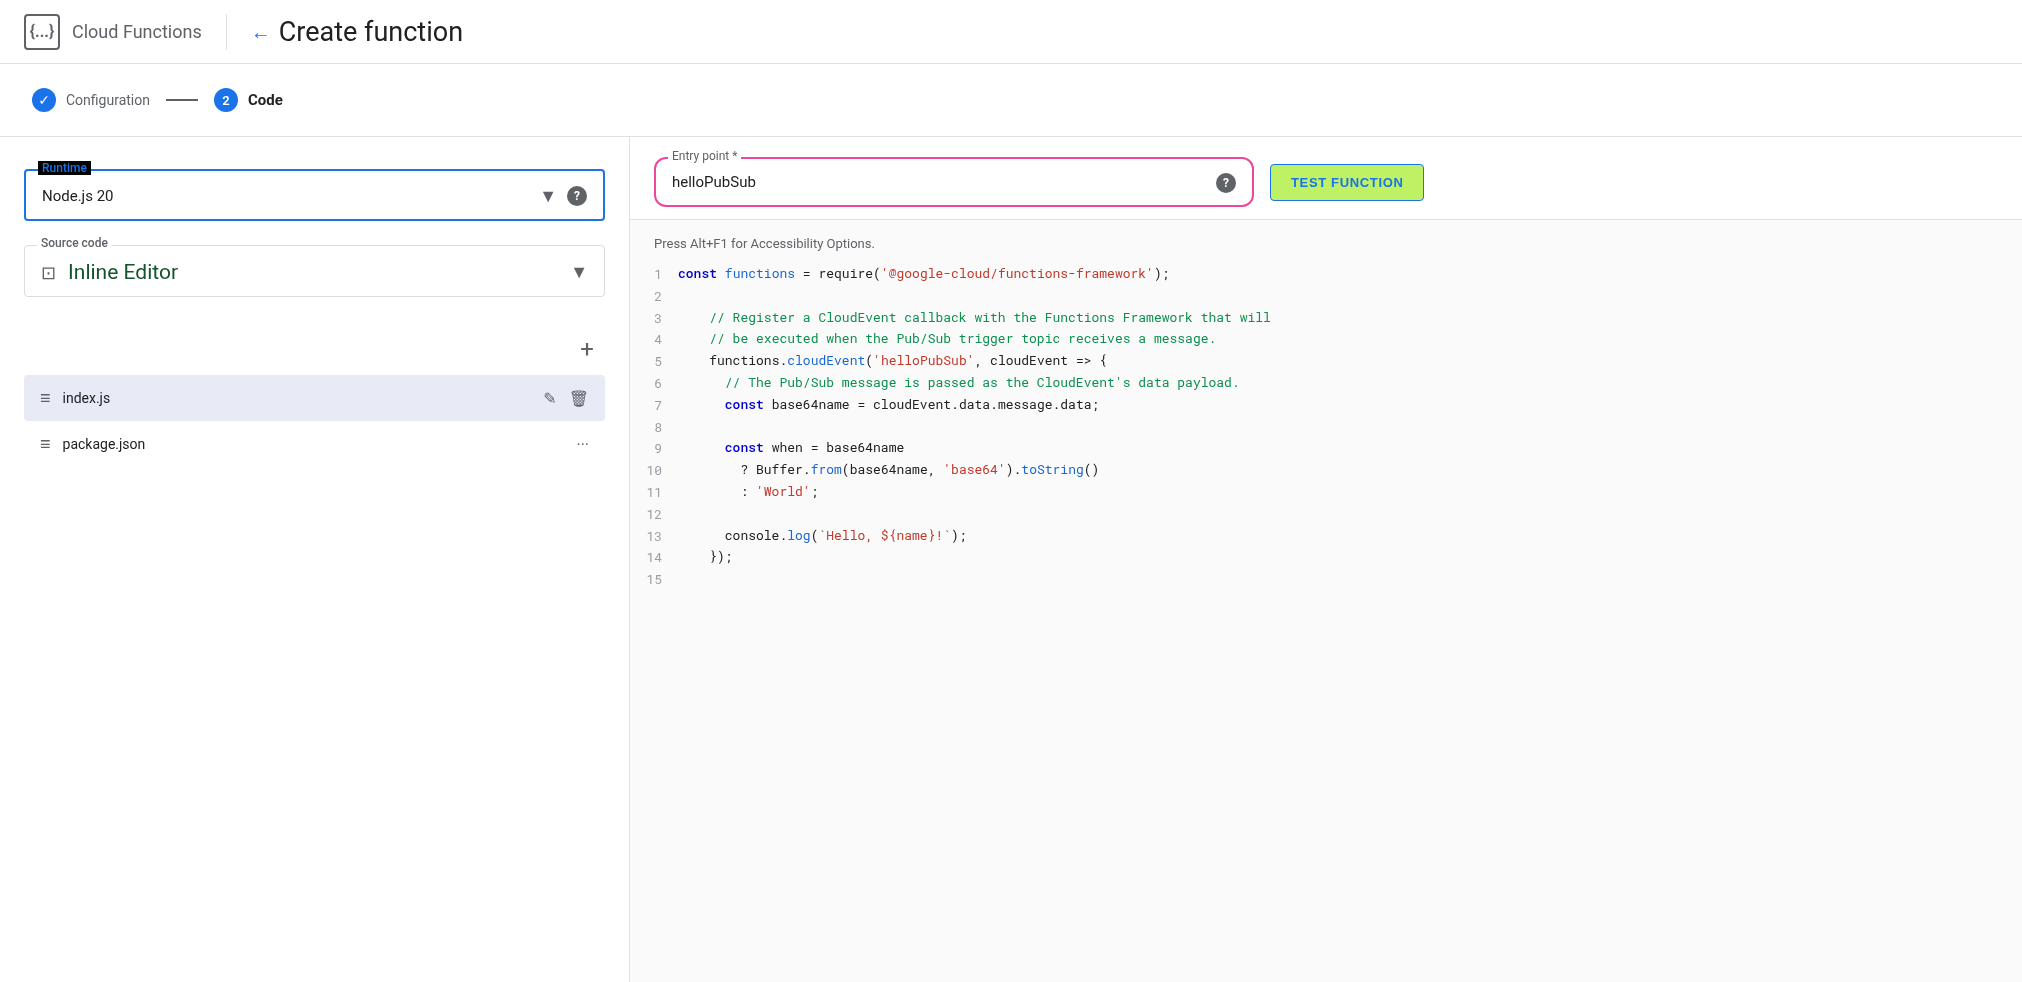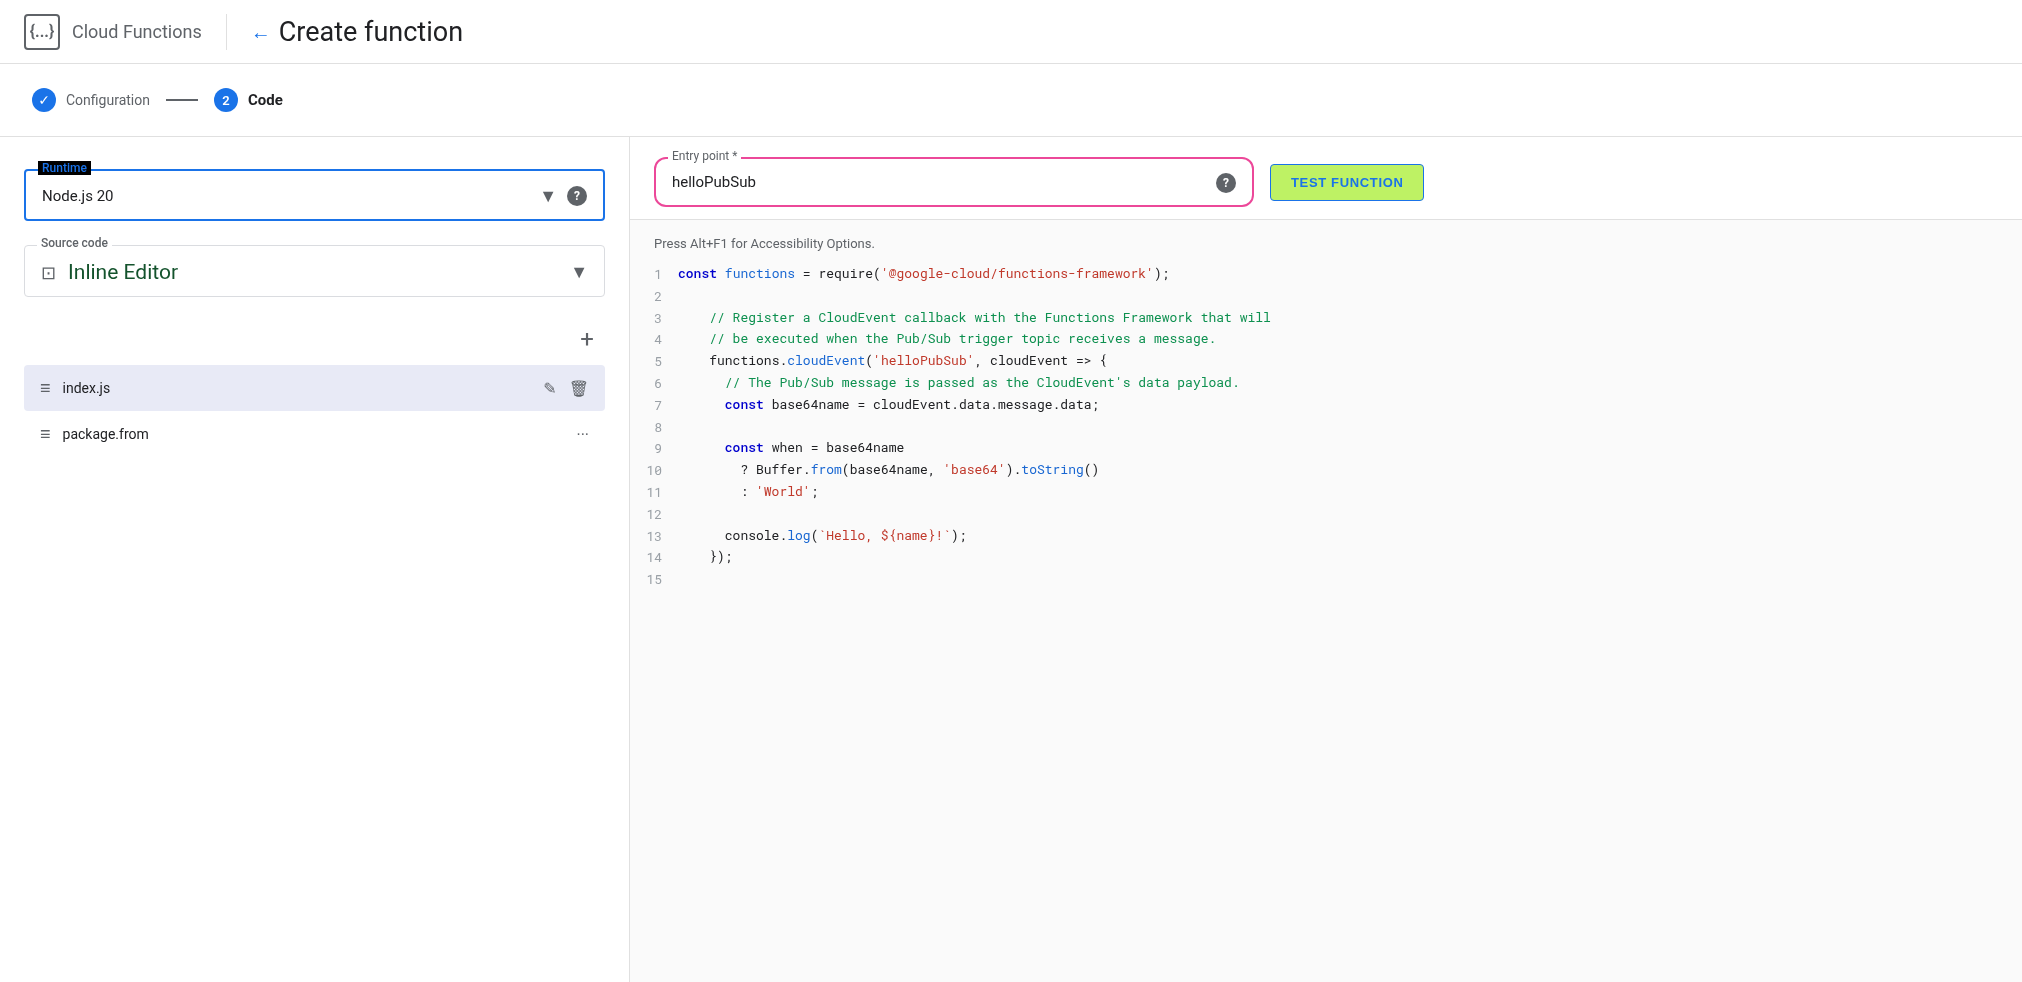--- a/index.html
+++ b/index.html
@@ -185,21 +185,21 @@
       margin-left: 10px;
       cursor: pointer;
     }
 
     
     .source-fieldset {
       border: 1px solid #dadce0;
       border-radius: 4px;
       padding: 0 16px 12px;
       position: relative;
-      margin-bottom: 16px;
+      margin-bottom: 26px;
     }
     .source-label {
       position: absolute;
       top: -10px;
       left: 12px;
       background: #fff;
       padding: 0 4px;
       font-size: 12px;
       color: #5f6368;
     }
@@ -438,21 +438,21 @@
       <div class="file-item active">
         <span class="file-icon">≡</span>
         <span class="file-name">index.js</span>
         <div class="file-actions">
           <span class="file-action-btn">✎</span>
           <span class="file-action-btn">🗑</span>
         </div>
       </div>
       <div class="file-item">
         <span class="file-icon">≡</span>
-        <span class="file-name">package.from</span>
+        <span class="file-name">package.json</span>
         <div class="file-actions">
           <span class="file-action-btn">···</span>
         </div>
       </div>
     </div>
 
   </div>
 
   <div class="right-panel">
     <div class="right-top">

